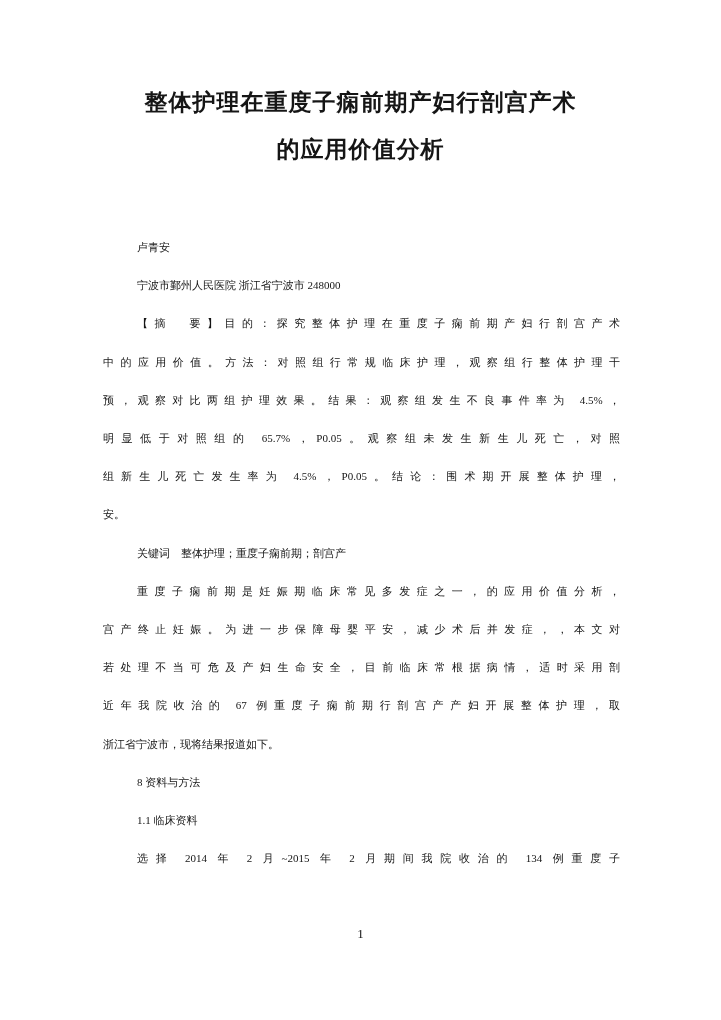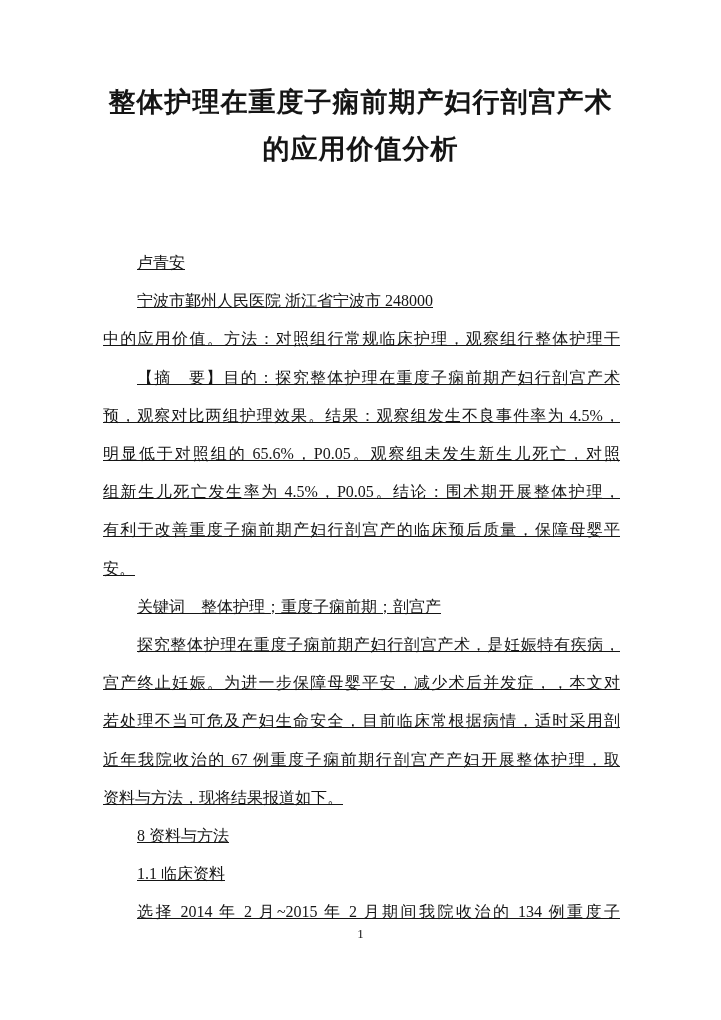--- a/index.html
+++ b/index.html
@@ -15,33 +15,32 @@
     overflow: hidden;
     font-family: "Liberation Serif", "DejaVu Serif", serif;
     color: #151515;
   }
   .doc-title {
     position: absolute;
     top: 79px;
     left: 0;
     width: 721px;
     text-align: center;
-    font-size: 27px;
+    font-size: 23px;
     font-weight: bold;
     line-height: 47px;
     letter-spacing: 1px;
   }
   .body-text {
     position: absolute;
-    top: 244px;
+    top: 228px;
     left: 103px;
     width: 517px;
-    font-size: 16px;
+    font-size: 11px;
     line-height: 38.2px;
-    text-decoration: underline;
   }
   .line {
     white-space: pre-wrap;
     text-align: left;
   }
   .line.justify {
     text-align: justify;
     text-align-last: justify;
   }
   .line.indent {
@@ -63,33 +62,32 @@
 <div class="page">
 
   <div class="doc-title">
     <div>整体护理在重度子痫前期产妇行剖宫产术</div>
     <div>的应用价值分析</div>
   </div>
 
   <div class="body-text">
       <div class="line indent">卢青安</div>
       <div class="line indent">宁波市鄞州人民医院 浙江省宁波市 248000</div>
+      <div class="line indent justify">【摘　要】目的：探究整体护理在重度子痫前期产妇行剖宫产术</div>
       <div class="line justify">中的应用价值。方法：对照组行常规临床护理，观察组行整体护理干</div>
-      <div class="line indent justify">【摘　要】目的：探究整体护理在重度子痫前期产妇行剖宫产术</div>
       <div class="line justify">预，观察对比两组护理效果。结果：观察组发生不良事件率为 4.5%，</div>
-      <div class="line justify">明显低于对照组的 65.6%，P0.05。观察组未发生新生儿死亡，对照</div>
+      <div class="line justify">明显低于对照组的 65.7%，P0.05。观察组未发生新生儿死亡，对照</div>
       <div class="line justify">组新生儿死亡发生率为 4.5%，P0.05。结论：围术期开展整体护理，</div>
-      <div class="line justify">有利于改善重度子痫前期产妇行剖宫产的临床预后质量，保障母婴平</div>
       <div class="line">安。</div>
       <div class="line indent">关键词　整体护理；重度子痫前期；剖宫产</div>
-      <div class="line indent justify">探究整体护理在重度子痫前期产妇行剖宫产术，是妊娠特有疾病，</div>
+      <div class="line indent justify">重度子痫前期是妊娠期临床常见多发症之一，的应用价值分析，</div>
       <div class="line justify">宫产终止妊娠。为进一步保障母婴平安，减少术后并发症，，本文对</div>
       <div class="line justify">若处理不当可危及产妇生命安全，目前临床常根据病情，适时采用剖</div>
       <div class="line justify">近年我院收治的 67 例重度子痫前期行剖宫产产妇开展整体护理，取</div>
-      <div class="line">资料与方法，现将结果报道如下。</div>
+      <div class="line">浙江省宁波市，现将结果报道如下。</div>
       <div class="line indent">8 资料与方法</div>
       <div class="line indent">1.1 临床资料</div>
       <div class="line indent justify">选择 2014 年 2 月~2015 年 2 月期间我院收治的 134 例重度子</div>
     </div>
 
   <div class="page-number">1</div>
 
 </div>
 
 </body></html>

